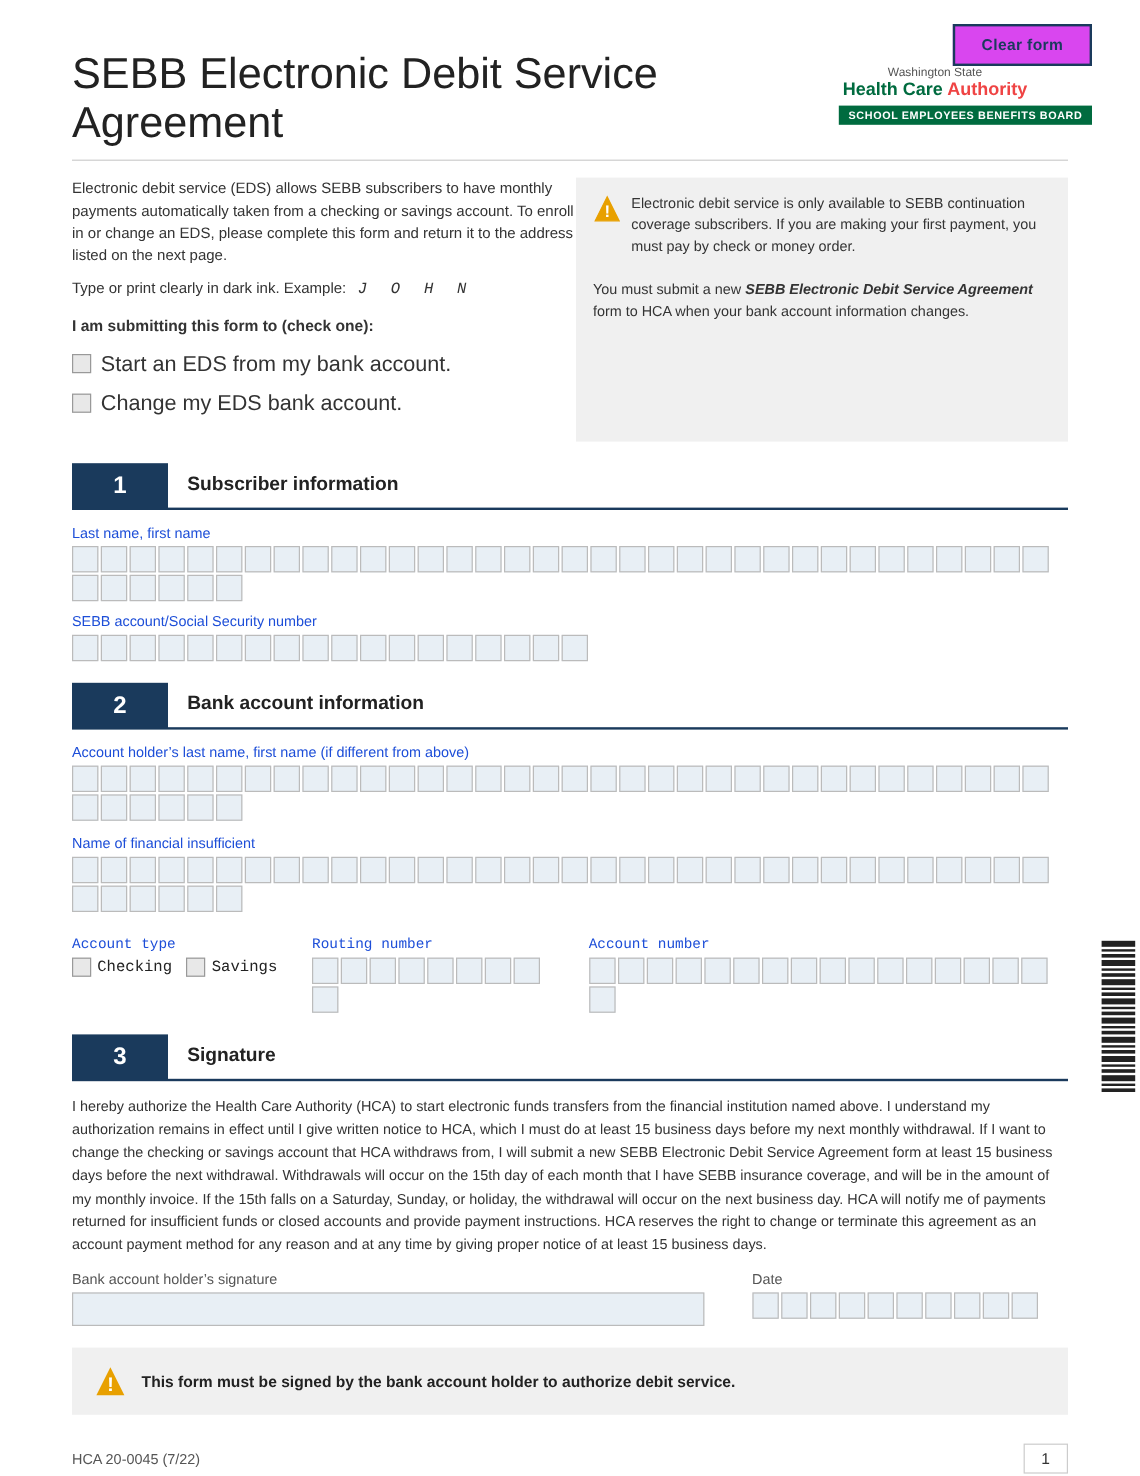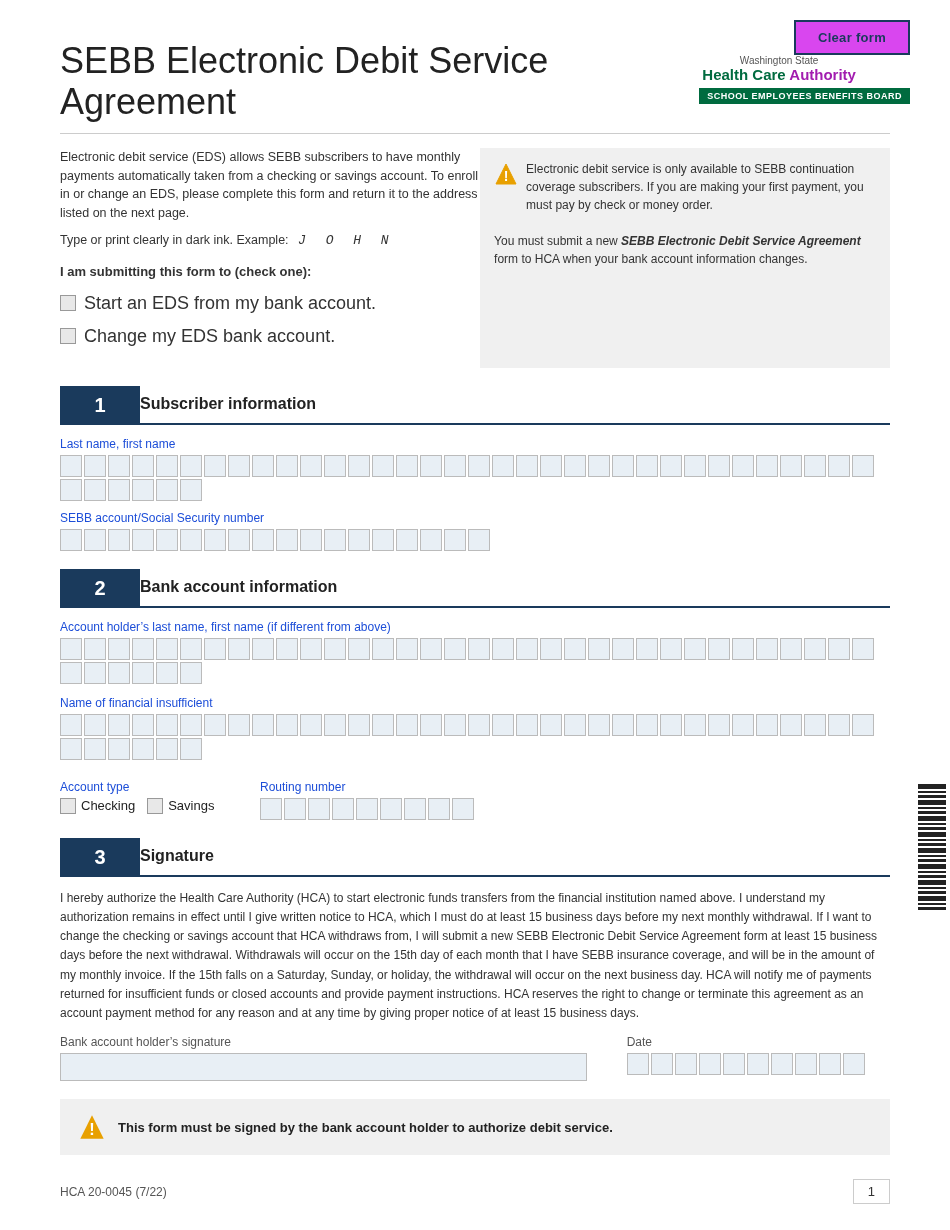--- a/index.html
+++ b/index.html
@@ -45,21 +45,21 @@
       color: #555;
       font-size: 10px;
     }
     .logo-hca .hca-name {
       color: #006b3f;
       font-size: 15px;
       font-weight: bold;
       line-height: 1.1;
     }
     .logo-hca .hca-name span {
-      color: #a21caf;
+      color: #ef4444;
       text-align: right;
     }
     .logo-sebb-banner {
       background: #006b3f;
       color: #fff;
       font-size: 9px;
       font-weight: bold;
       padding: 3px 8px;
       margin-top: 4px;
       letter-spacing: 0.5px;
@@ -167,20 +167,21 @@
       display: flex;
       align-items: center;
       justify-content: center;
       min-width: 80px;
     }
     .section-title-area {
       flex: 1;
       border-bottom: 2px solid #1a3a5c;
       display: flex;
       align-items: center;
+      padding-left: 16px;
     }
     .section-title-area .section-title-text {
       font-size: 16px;
       font-weight: bold;
       color: #222;
     }
 
     
     .field-label {
       font-size: 12px;
@@ -495,21 +496,21 @@
       <div class="char-cell"></div>
       <div class="char-cell"></div>
       <div class="char-cell"></div>
       <div class="char-cell"></div>
       <div class="char-cell"></div>
       <div class="char-cell"></div>
       <div class="char-cell"></div>
       <div class="char-cell"></div>
   </div>
 
-  <div style="display:flex; gap:20px; align-items:flex-start; margin-top:10px;">
+  <div style="display:flex; gap:20px; align-items:flex-start; margin-top:10px;font-family:Liberation Mono, monospace;">
 
     <div style="min-width:180px;">
       <div class="field-label">Account type</div>
       <div style="display:flex; gap:12px; margin-top:4px;">
         <div style="display:flex;align-items:center;gap:5px;">
           <div class="checkbox-box"></div>
           <span>Checking</span>
         </div>
         <div style="display:flex;align-items:center;gap:5px;">
           <div class="checkbox-box"></div>
@@ -526,20 +527,42 @@
           <div class="char-cell"></div>
           <div class="char-cell"></div>
           <div class="char-cell"></div>
           <div class="char-cell"></div>
           <div class="char-cell"></div>
           <div class="char-cell"></div>
           <div class="char-cell"></div>
       </div>
     </div>
 
+    <div>
+      <div class="field-label">Account number</div>
+      <div class="char-grid" style="margin-top:4px;">
+        <div class="char-cell"></div>
+          <div class="char-cell"></div>
+          <div class="char-cell"></div>
+          <div class="char-cell"></div>
+          <div class="char-cell"></div>
+          <div class="char-cell"></div>
+          <div class="char-cell"></div>
+          <div class="char-cell"></div>
+          <div class="char-cell"></div>
+          <div class="char-cell"></div>
+          <div class="char-cell"></div>
+          <div class="char-cell"></div>
+          <div class="char-cell"></div>
+          <div class="char-cell"></div>
+          <div class="char-cell"></div>
+          <div class="char-cell"></div>
+          <div class="char-cell"></div>
+      </div>
+    </div>
   </div>
 </div>
 
 <div class="section-header">
   <div class="section-number-box">3</div>
   <div class="section-title-area">
     <span class="section-title-text">Signature</span>
   </div>
 </div>
 

